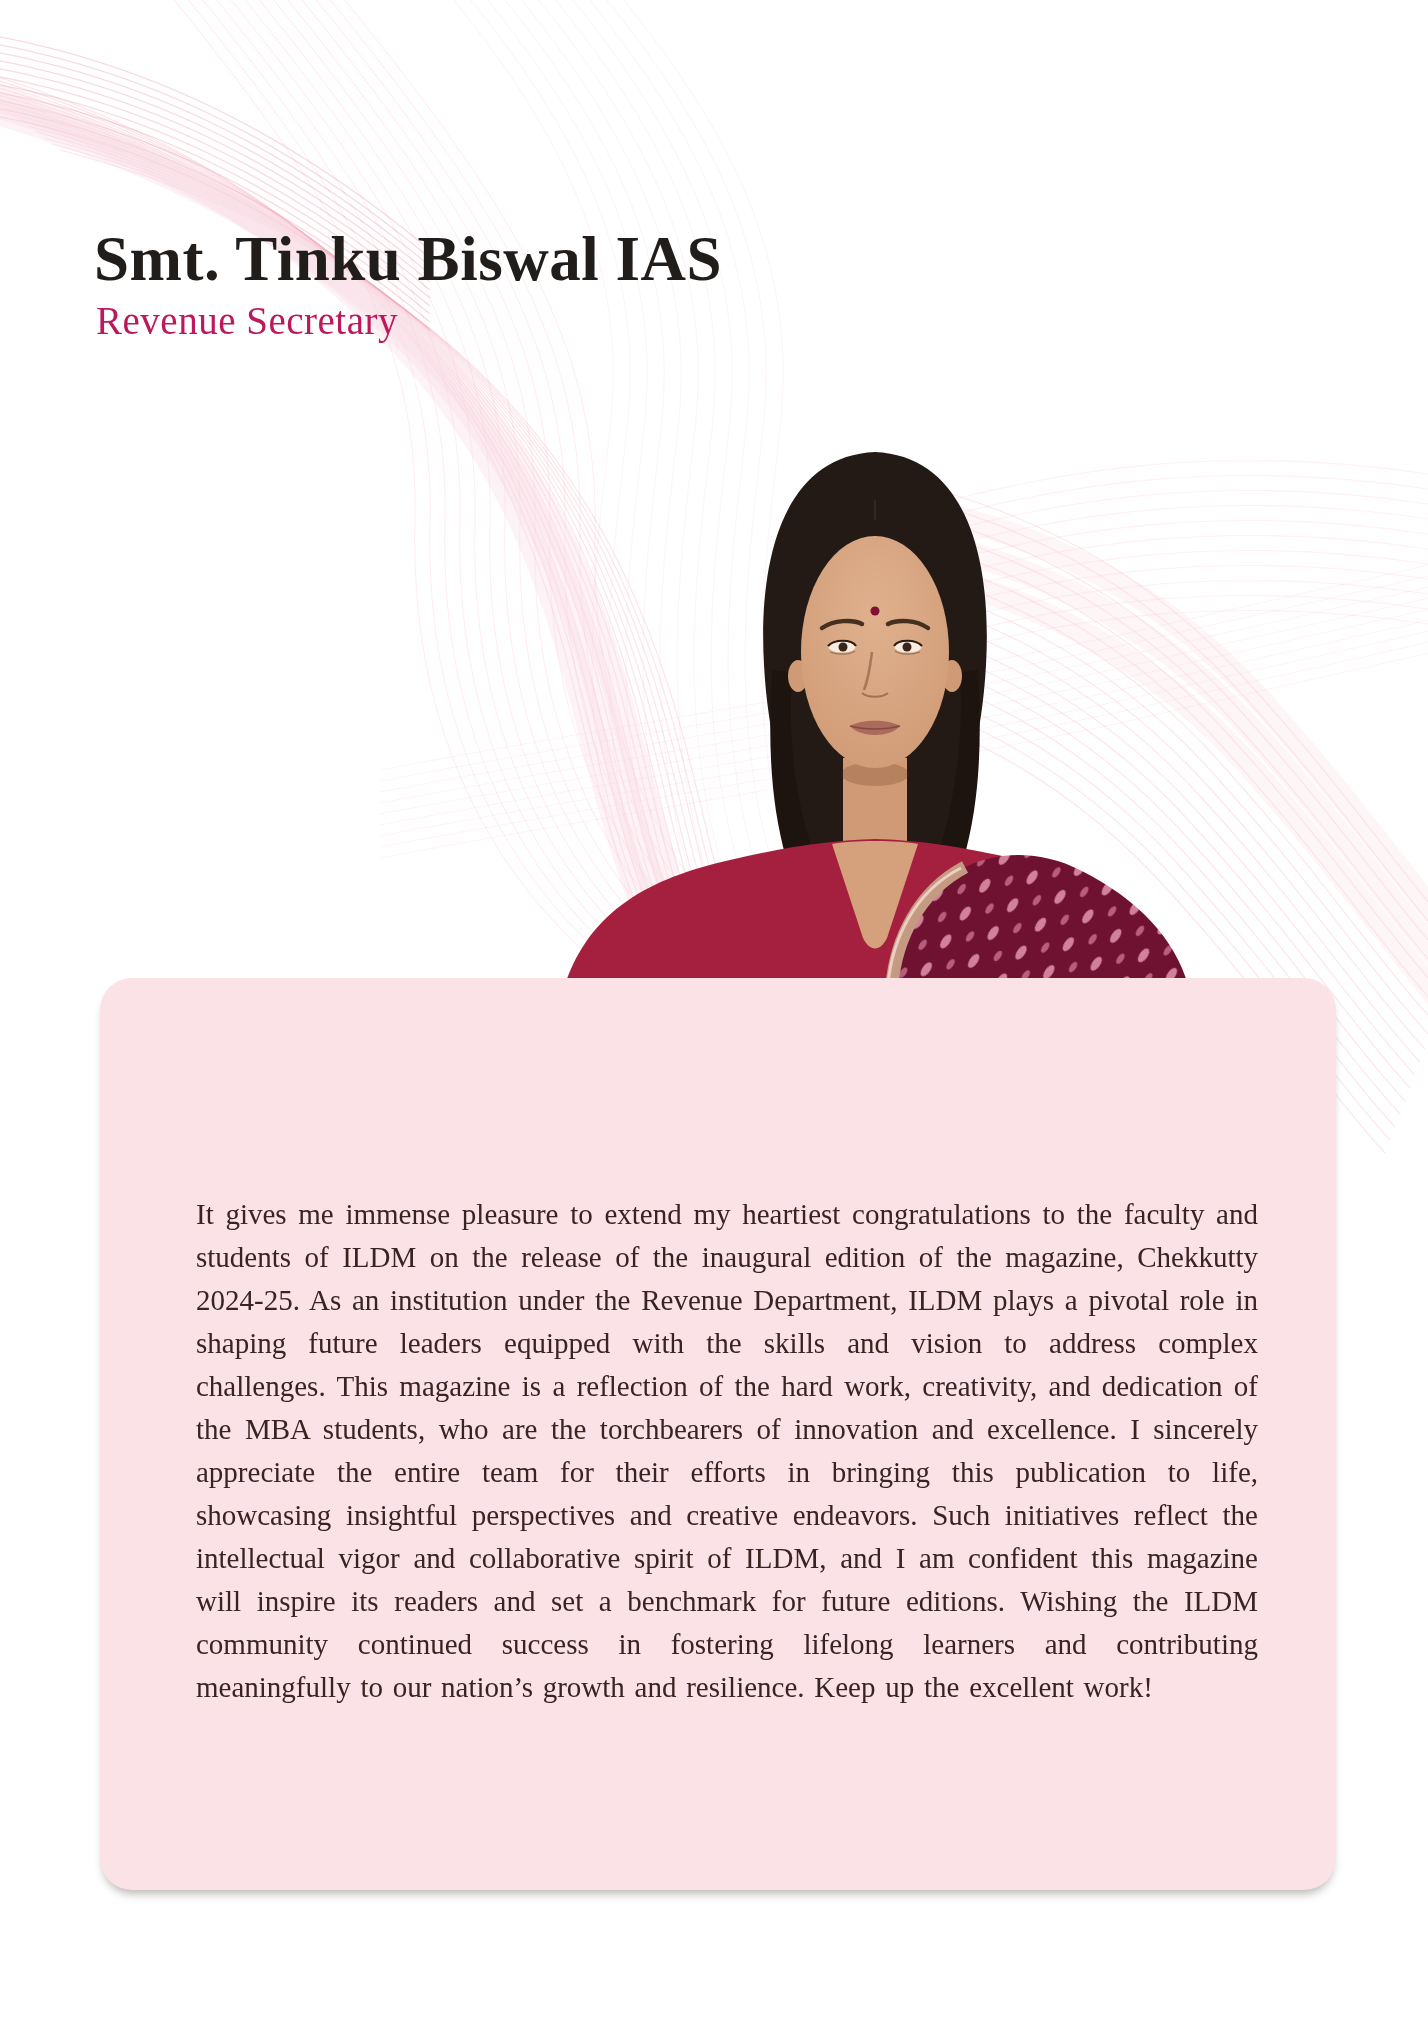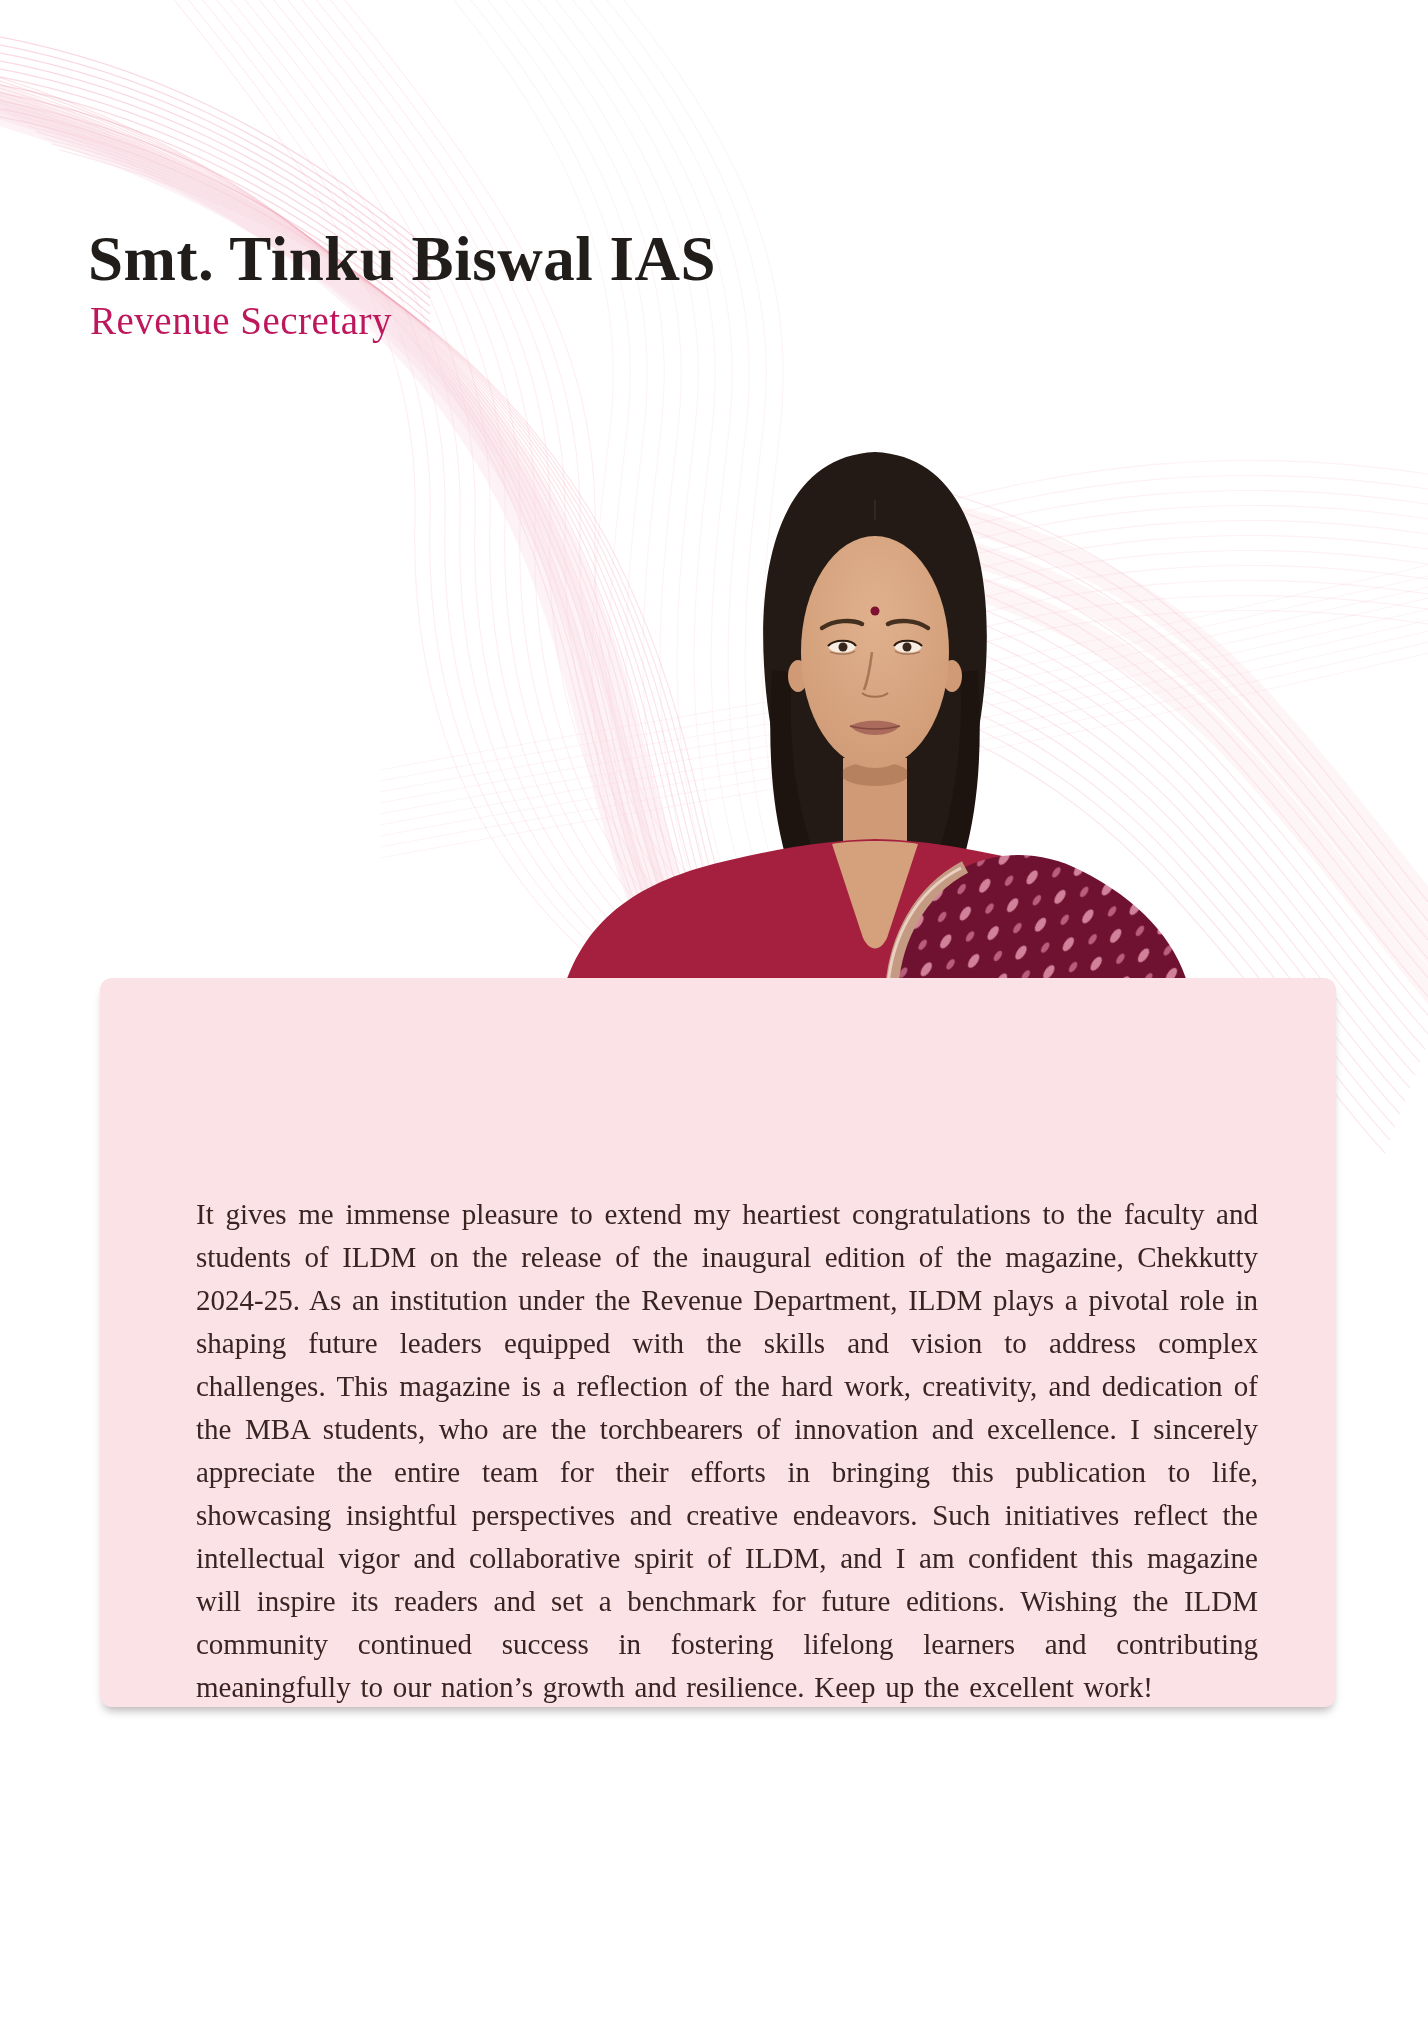--- a/index.html
+++ b/index.html
@@ -6,33 +6,33 @@
   body{
     width:1428px;height:2028px;position:relative;overflow:hidden;
     background:#ffffff;
     font-family:"Liberation Serif", serif;
   }
   
   #swirl-svg{position:absolute;left:0;top:0;z-index:0;}
   
   #portrait{position:absolute;left:540px;top:440px;z-index:1;}
   
-  .header{position:absolute;left:88px;top:226px;z-index:3;}
+  .header{position:absolute;left:94px;top:226px;z-index:3;}
   .header h1{
     margin:0;font-size:63px;line-height:1.05;font-weight:700;
     color:#211d1b;letter-spacing:.5px;font-family:"Liberation Serif", serif;
   }
   .header .designation{
     margin:6px 0 0 2px;font-size:39px;font-weight:400;color:#be185d;
     letter-spacing:.5px;
   }
   
   .card{
-    position:absolute;left:100px;top:978px;width:1236px;height:729px;
-    background:#fbe2e7;border-radius:12px;z-index:2;
+    position:absolute;left:100px;top:978px;width:1236px;height:912px;
+    background:#fbe2e7;border-radius:32px;z-index:2;
     box-shadow:0 7px 9px -3px rgba(110,100,100,.45);
   }
   .card .msg{
     position:absolute;left:96px;right:78px;top:186px;
     font-size:29px;line-height:43px;color:#3a2422;
     text-align:justify;word-spacing:2.5px;
   }
 </style>
 </head>
 <body>

